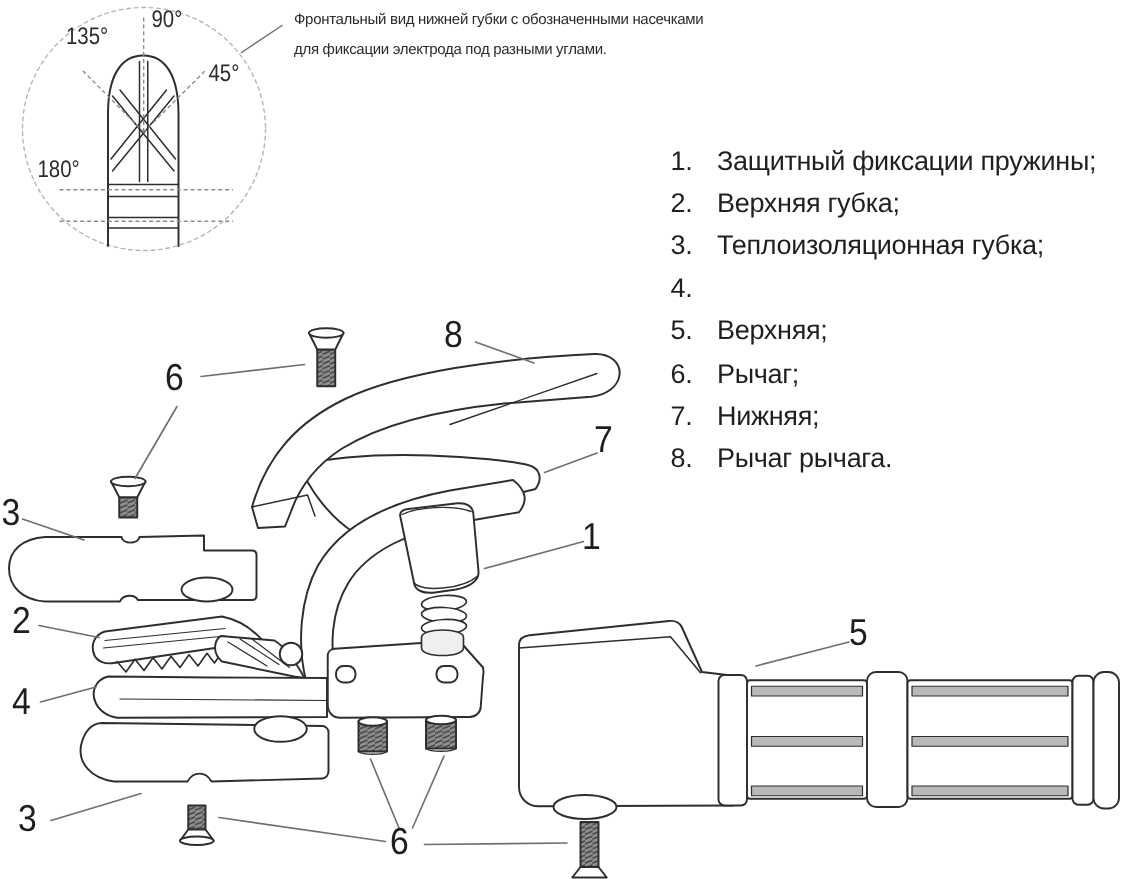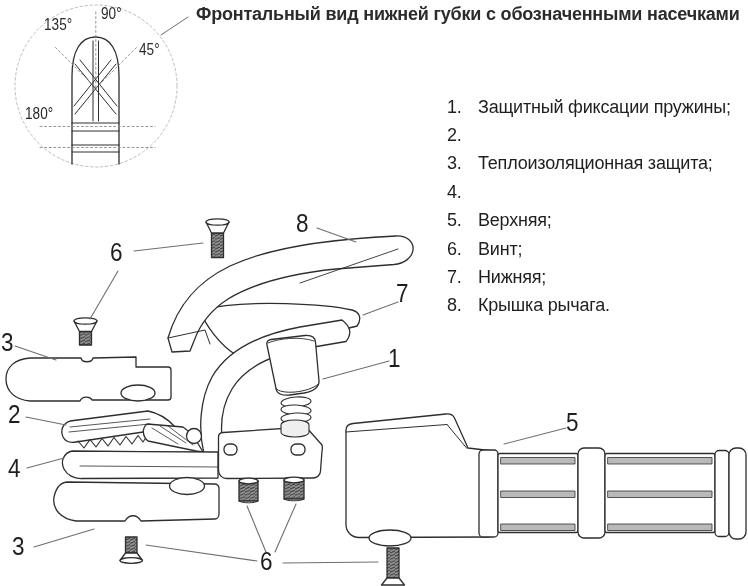--- a/index.html
+++ b/index.html
@@ -1,20 +1,20 @@
 <!DOCTYPE html>
 <html><head>
 <meta charset="utf-8">
 <style>
   html,body{margin:0;padding:0;background:#ffffff;}
   #page{position:relative;width:748px;height:586px;background:#ffffff;overflow:hidden;
         font-family:"Liberation Sans", sans-serif;color:#222;}
   #art{position:absolute;left:0;top:0;width:748px;height:586px;}
-  .caption{position:absolute;left:196px;top:4px;font-size:18px;line-height:20px;
-           color:#2b2b2b;letter-spacing:-0.2px;white-space:nowrap;font-weight:bold;}
+  .caption{position:absolute;left:196px;top:4px;font-size:10px;line-height:20px;
+           color:#2b2b2b;letter-spacing:-0.2px;white-space:nowrap;}
   .angle{position:absolute;font-size:16px;color:#2b2b2b;transform:scaleX(0.85);
          transform-origin:left top;white-space:nowrap;}
   .callout{position:absolute;font-size:25px;line-height:25px;color:#1e1e1e;
            transform:scaleX(0.9);transform-origin:left top;}
   #parts{position:absolute;left:447px;top:93px;}
   .pl-row{display:flex;height:28.4px;align-items:center;font-size:18px;
           color:#1f1f1f;letter-spacing:-0.2px;white-space:nowrap;}
   .pl-num{width:23px;margin-right:8px;}
 </style>
 </head>
@@ -164,57 +164,59 @@
       <path d="M146,545 L257,561"></path>
       <path d="M247,506 L266,552"></path>
       <path d="M296,504 L275,552"></path>
       <path d="M283,563 L378,562"></path>
       <path d="M566,428 L504,444"></path>
     </g>
   </svg>
 
   <div class="caption">
     <div>Фронтальный вид нижней губки с обозначенными насечками</div>
+    <div>для фиксации электрода под разными углами.</div>
   </div>
 
   <div class="angle" style="left:101px;top:5px;">90°</div>
   <div class="angle" style="left:44px;top:16px;">135°</div>
   <div class="angle" style="left:139px;top:41px;">45°</div>
   <div class="angle" style="left:25px;top:105px;">180°</div>
 
   <div id="parts">
     <div class="pl-row">
         <span class="pl-num">1.</span>
         <span>Защитный фиксации пружины;</span>
       </div>
     <div class="pl-row">
         <span class="pl-num">2.</span>
+        <span>Верхняя губка;</span>
       </div>
     <div class="pl-row">
         <span class="pl-num">3.</span>
-        <span>Теплоизоляционная защита;</span>
+        <span>Теплоизоляционная губка;</span>
       </div>
     <div class="pl-row">
         <span class="pl-num">4.</span>
       </div>
     <div class="pl-row">
         <span class="pl-num">5.</span>
         <span>Верхняя;</span>
       </div>
     <div class="pl-row">
         <span class="pl-num">6.</span>
-        <span>Винт;</span>
+        <span>Рычаг;</span>
       </div>
     <div class="pl-row">
         <span class="pl-num">7.</span>
         <span>Нижняя;</span>
       </div>
     <div class="pl-row">
         <span class="pl-num">8.</span>
-        <span>Крышка рычага.</span>
+        <span>Рычаг рычага.</span>
       </div>
   </div>
 
   <div class="callout" style="left:110px;top:240px;">6</div>
   <div class="callout" style="left:296px;top:211px;">8</div>
   <div class="callout" style="left:396px;top:281px;">7</div>
   <div class="callout" style="left:388px;top:346px;">1</div>
   <div class="callout" style="left:1px;top:330px;">3</div>
   <div class="callout" style="left:8px;top:402px;">2</div>
   <div class="callout" style="left:8px;top:456px;">4</div>

